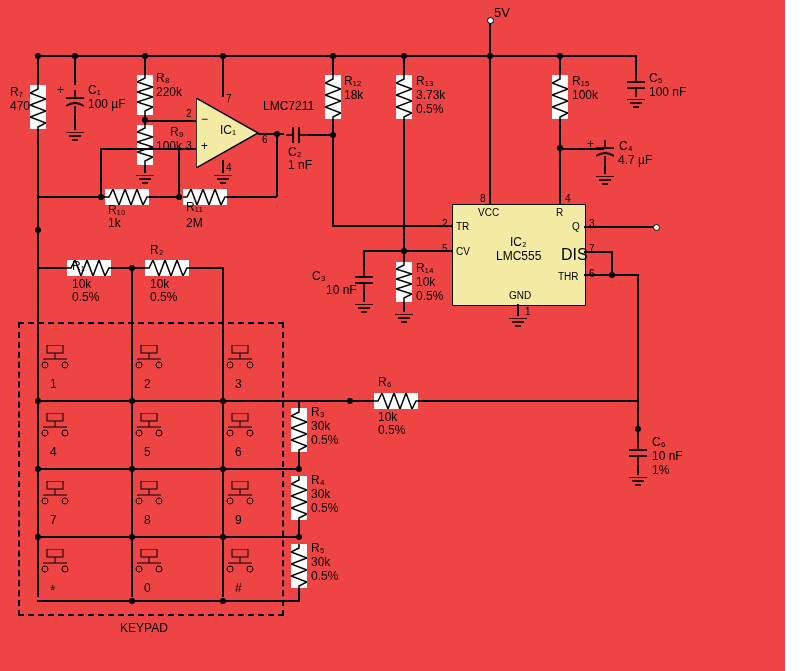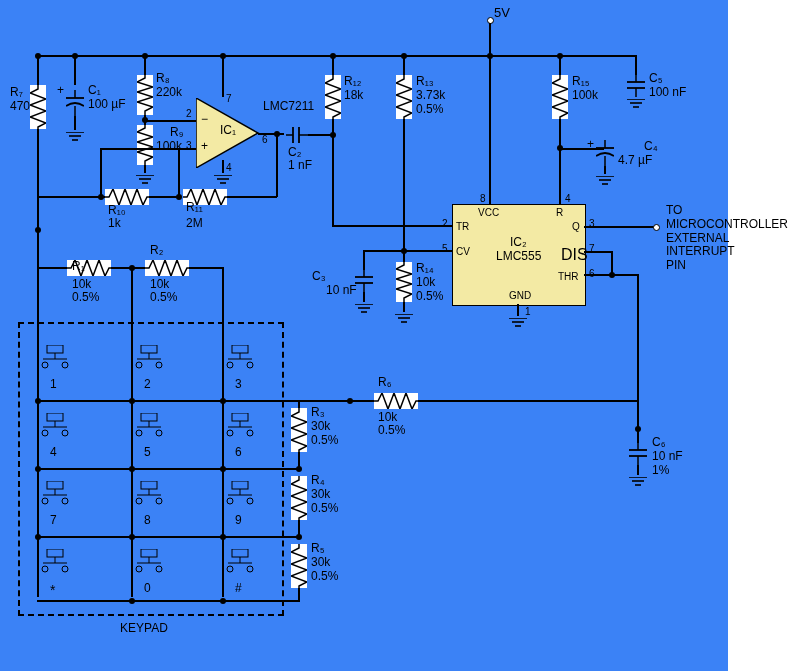--- a/index.html
+++ b/index.html
@@ -1,16 +1,16 @@
 <!DOCTYPE html>
 <html><head>
 <meta charset="utf-8">
 <style>
   html,body{margin:0;padding:0;background:#fff;font-family:Arial,Helvetica,sans-serif}
-  .stage{position:relative;width:728px;height:671px;background:#3b82f6}
+  .stage{position:relative;width:785px;height:671px;background:#ef4444}
   .wire{position:absolute;background:#000}
   .node{position:absolute;width:6px;height:6px;border-radius:50%;background:#000;transform:translate(-3px,-3px)}
   .lbl{position:absolute;font-size:12px;color:#000;line-height:1.15;white-space:pre}
   .big{font-size:13px}
   .open{position:absolute;width:5px;height:5px;border:1px solid #000;border-radius:50%;background:#fff;transform:translate(-3px,-3px)}
   .res{position:absolute;background:#fff}
   .res svg{position:absolute;left:0;top:0}
   .cap{position:absolute}
   .keypad{position:absolute;border:2px dashed #000}
   .chipbox{position:absolute;background:#f3eaa4;border:1px solid #000}
@@ -202,21 +202,21 @@
 <div class="wire" style="left:559px;top:148px;width:2px;height:56px"></div>
 
 <div class="cap" style="left:596px;top:140px;width:18px;height:26px">
 <svg width="18" height="26">
         <line x1="9" y1="0" x2="9" y2="8" stroke="#000" stroke-width="1.5"></line>
         <line x1="0" y1="8" x2="18" y2="8" stroke="#000" stroke-width="1.8"></line>
         <path d="M0 16 Q9 10 18 16" fill="none" stroke="#000" stroke-width="1.8"></path>
         <line x1="9" y1="16" x2="9" y2="26" stroke="#000" stroke-width="1.5"></line>
       </svg></div>
 <div class="lbl" style="left:587px;top:138px">+</div>
-<div class="lbl" style="left:644px;top:140px">C₄</div>
+<div class="lbl" style="left:619px;top:140px">C₄</div>
 <div class="lbl" style="left:618px;top:154px">4.7 µF</div>
 <div class="wire" style="left:604px;top:166px;width:2px;height:8px"></div>
 <div class="gnd" style="left:596px;top:174px">
 <svg width="18" height="12">
         <line x1="0" y1="0" x2="18" y2="0" stroke="#000" stroke-width="1.6"></line>
         <line x1="3" y1="4" x2="15" y2="4" stroke="#000" stroke-width="1.6"></line>
         <line x1="6" y1="8" x2="12" y2="8" stroke="#000" stroke-width="1.6"></line>
       </svg></div>
 
 <div class="cap" style="left:627px;top:75px;width:18px;height:22px">
@@ -250,25 +250,20 @@
 
 <div class="lbl" style="left:442px;top:218px;font-size:10px">2</div>
 <div class="lbl" style="left:456px;top:221px;font-size:10px">TR</div>
 <div class="lbl" style="left:442px;top:243px;font-size:10px">5</div>
 <div class="lbl" style="left:456px;top:246px;font-size:10px">CV</div>
 
 <div class="lbl" style="left:589px;top:218px;font-size:10px">3</div>
 <div class="lbl" style="left:572px;top:221px;font-size:10px">Q</div>
 <div class="wire" style="left:584px;top:226px;width:70px;height:2px"></div>
 <div class="open" style="left:656px;top:227px"></div>
-<div class="lbl" style="left:666px;top:204px">TO
-MICROCONTROLLER
-EXTERNAL
-INTERRUPT
-PIN</div>
 
 <div class="lbl" style="left:589px;top:243px;font-size:10px">7</div>
 <div class="lbl" style="left:561px;top:246px;font-size:16px">DIS</div>
 <div class="wire" style="left:584px;top:251px;width:28px;height:2px"></div>
 <div class="wire" style="left:611px;top:251px;width:2px;height:24px"></div>
 <div class="node" style="left:612px;top:275px"></div>
 
 <div class="lbl" style="left:589px;top:268px;font-size:10px">6</div>
 <div class="lbl" style="left:558px;top:271px;font-size:10px">THR</div>
 <div class="wire" style="left:584px;top:274px;width:55px;height:2px"></div>

